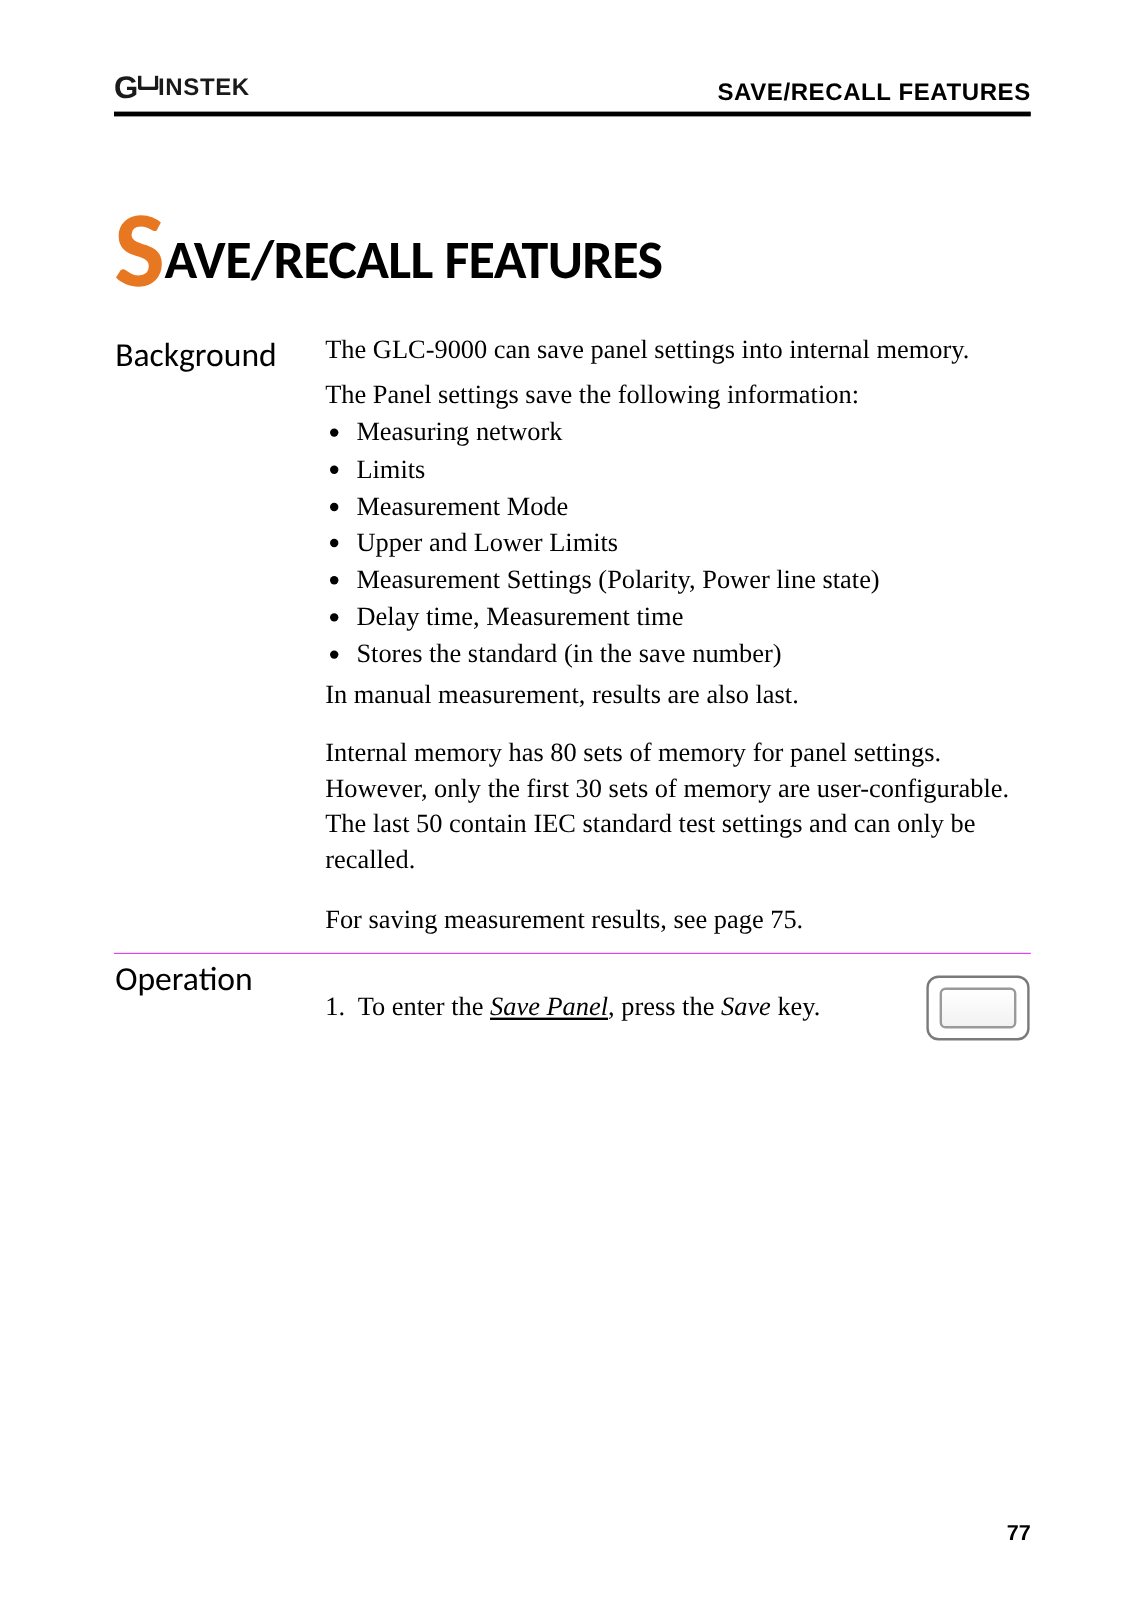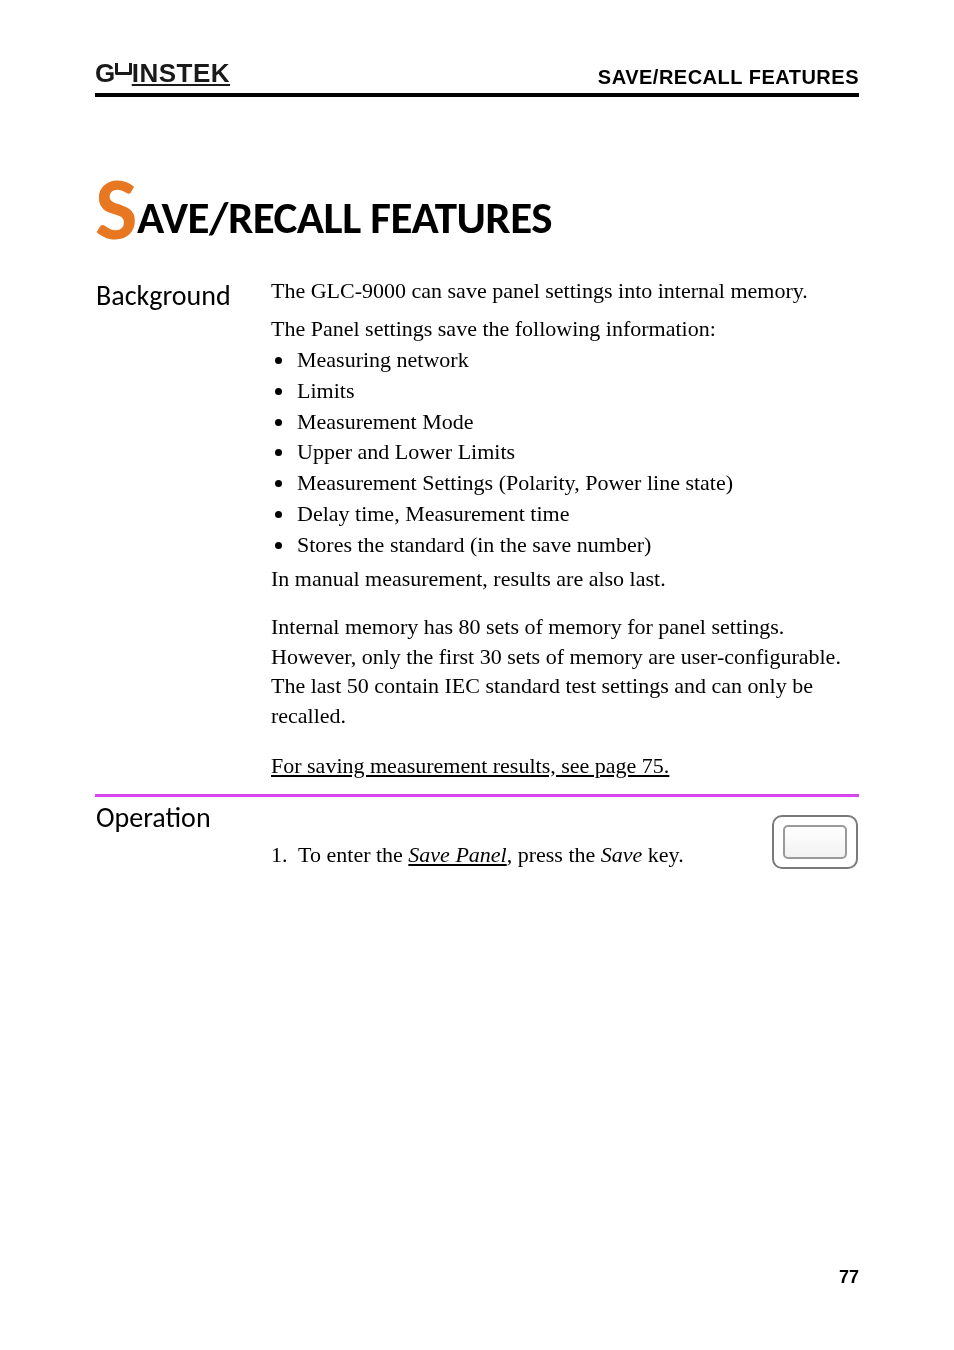--- a/index.html
+++ b/index.html
@@ -35,21 +35,21 @@
   .logo-g { font-size: 26px; font-weight: 900; }
   .logo-u-upper {
     width: 17px; height: 12px;
     border-left: 3px solid #1a1a1a;
     border-right: 3px solid #1a1a1a;
     border-bottom: 3px solid #1a1a1a;
     border-radius: 0 0 2px 2px;
     display:inline-block;
     margin: 0 -2px 10px -2px;
   }
-  .logo-text { font-size:26px; font-weight:900; letter-spacing:0.5px;text-decoration:underline;}
+  .logo-text { font-size:20px; font-weight:900; letter-spacing:0.5px;}
   .header-right {
     font-family: 'Segoe UI', Candara, sans-serif;
     font-weight: 700;
     font-size: 20px;
     letter-spacing: 0.5px;
   }
   .chapter-title {
     margin-top: 75px;
     font-family: 'Segoe UI', Candara, Calibri, sans-serif;
     font-weight: 700;
@@ -85,38 +85,37 @@
     font-weight: 400;
     font-size: 28px;
     padding-top: 2px;
   }
   .content-table td.body-col {
     vertical-align: top;
     font-family: 'Palatino Linotype', Palatino, Georgia, serif;
     font-size: 22px;
   }
   .divider-row td {
-    border-bottom: 3px solid #d946ef;
+    border-bottom: 1px solid #d946ef;
     padding-bottom: 14px;
-    text-decoration: underline;
   }
   ul.bullets {
     margin: 2px 0 4px 0;
     padding-left: 24px;
   }
   ul.bullets li {
     margin: 0;
     padding: 0 0 1px 2px;
   }
   .para { margin: 0 0 0 0; }
   .gap { height: 18px; }
   .op-row td { padding-top: 16px; }
   .op-body {
     display:flex;
-    align-items:flex-end;
+    align-items:center;
   }
   .op-text { flex:1; font-family:'Palatino Linotype', Palatino, Georgia, serif; font-size:22px;}
   .op-num { display:inline-block; width:22px;}
   .ul { text-decoration: underline; font-style: italic; }
   .it { font-style: italic; }
   .key-icon {
     width: 86px; height: 54px;
     border: 2px solid #7a7a7a;
     border-radius: 10px;
     display:flex; align-items:center; justify-content:center;

